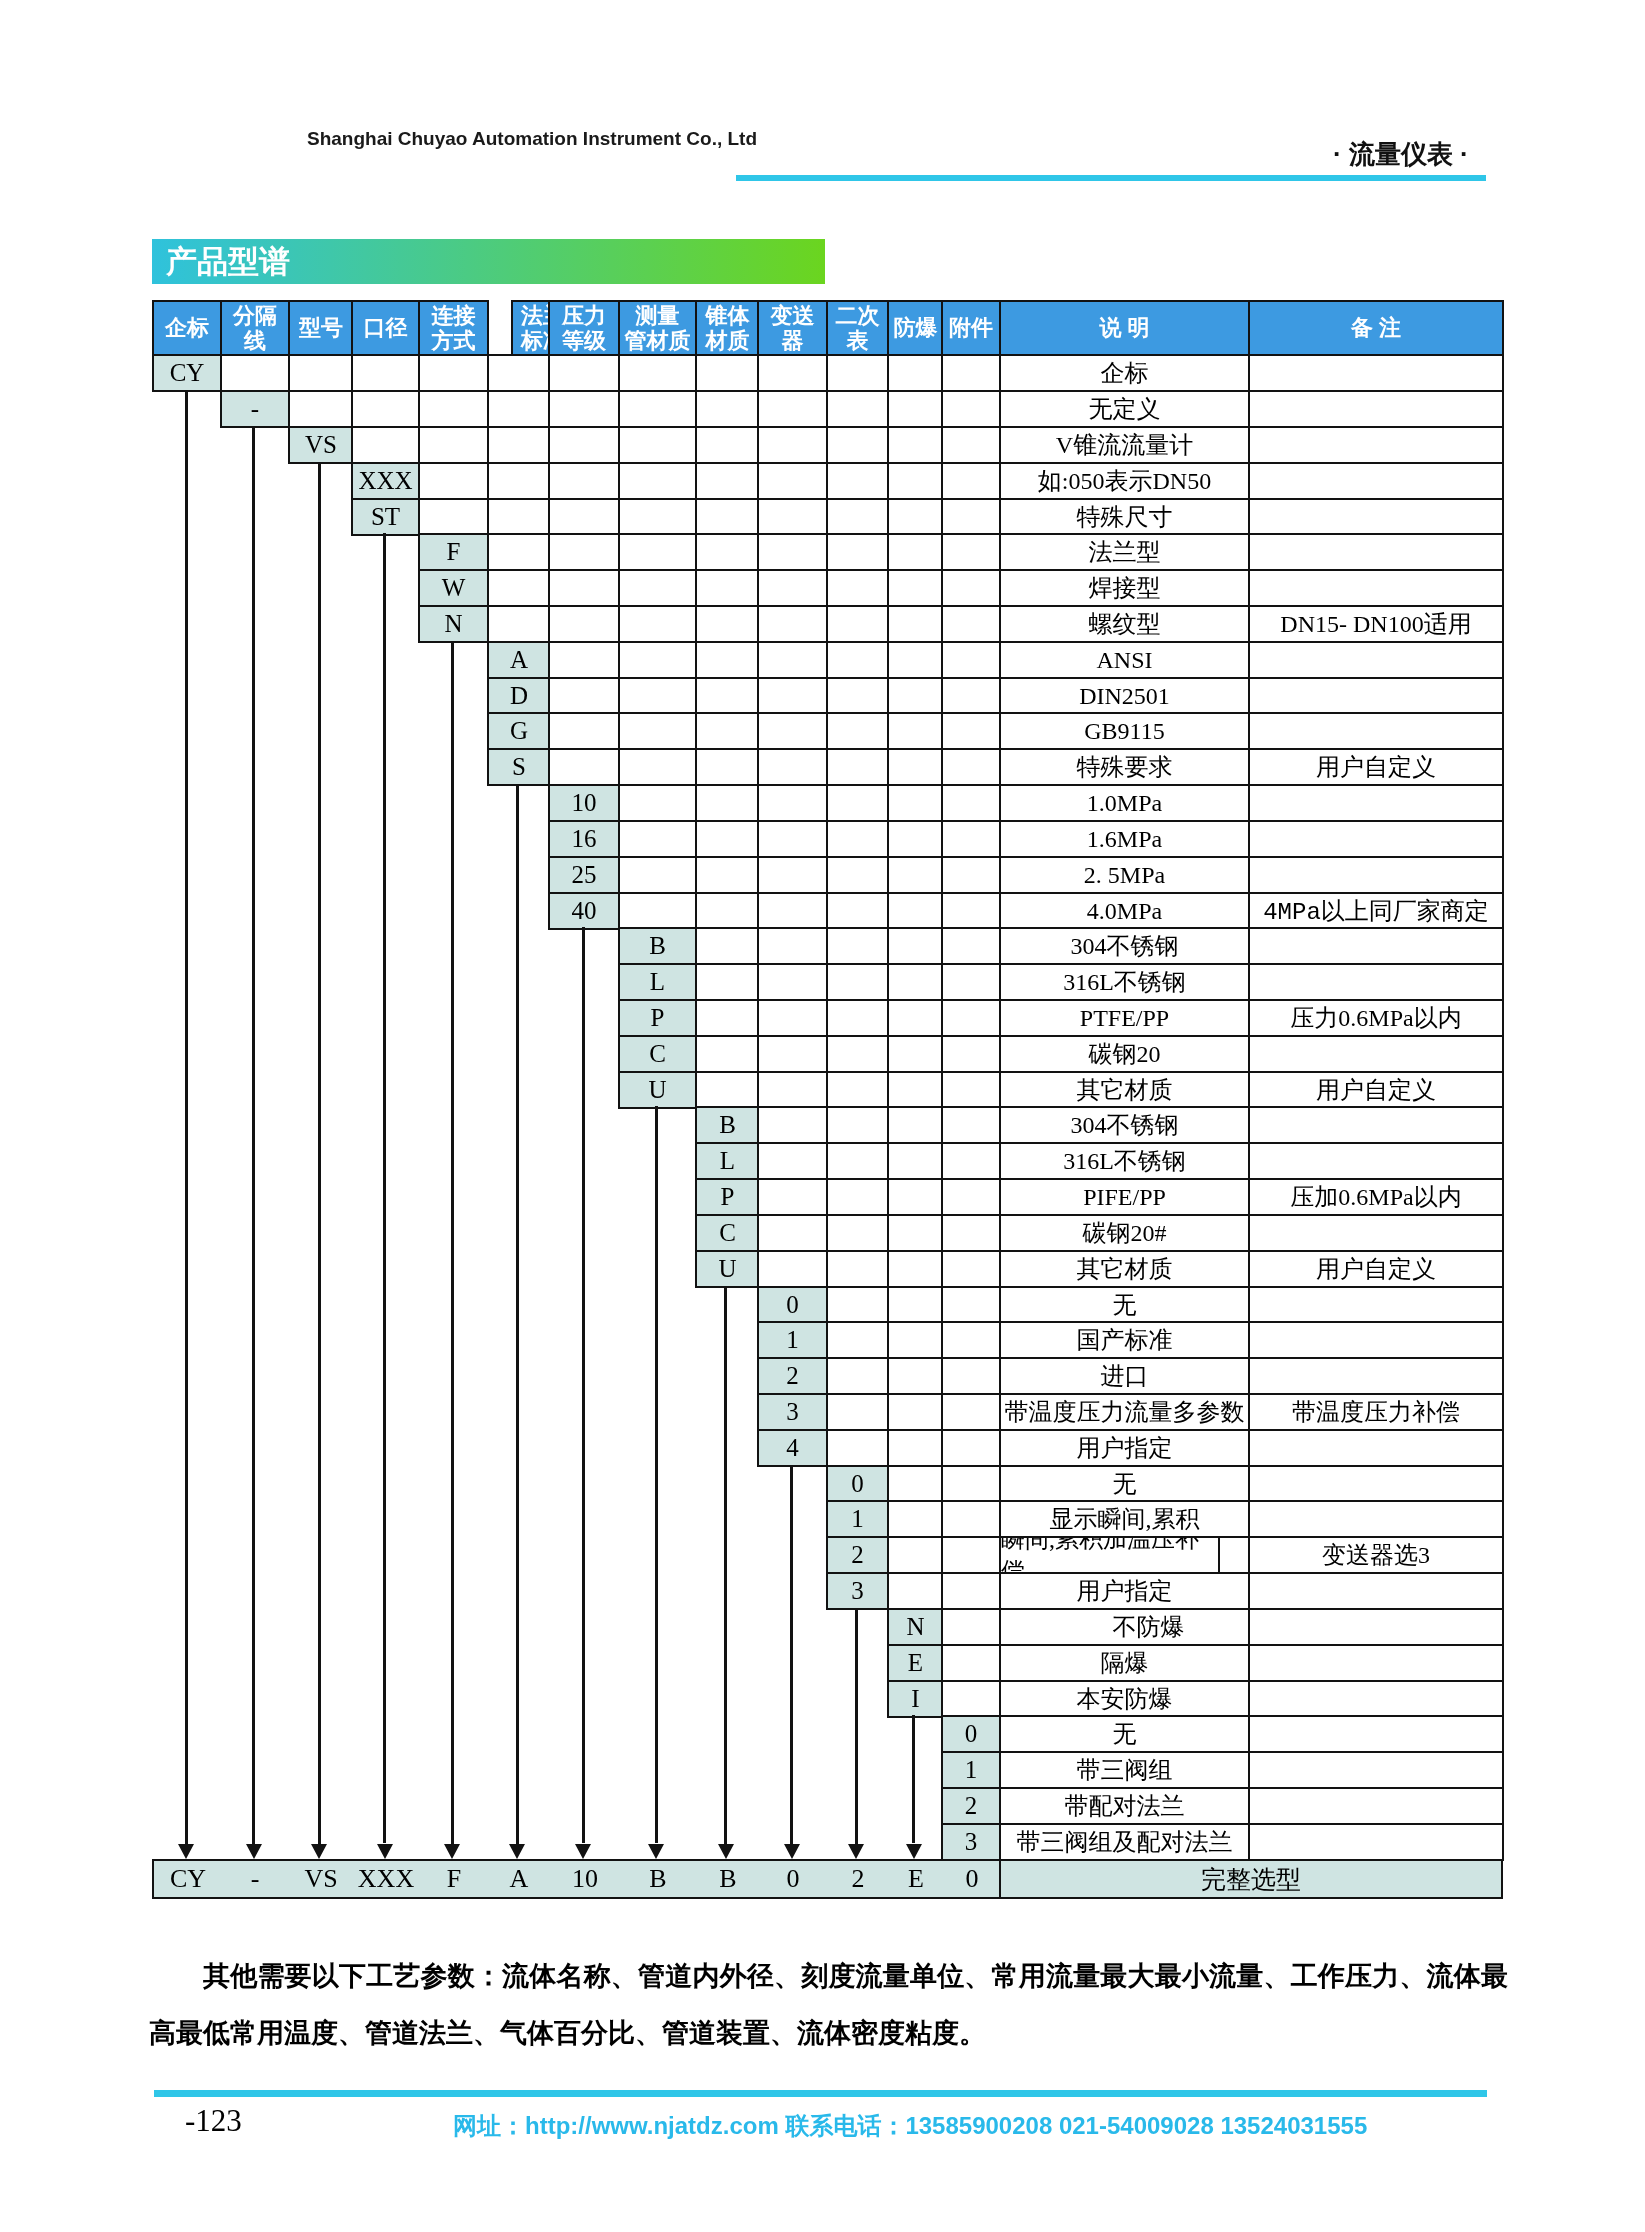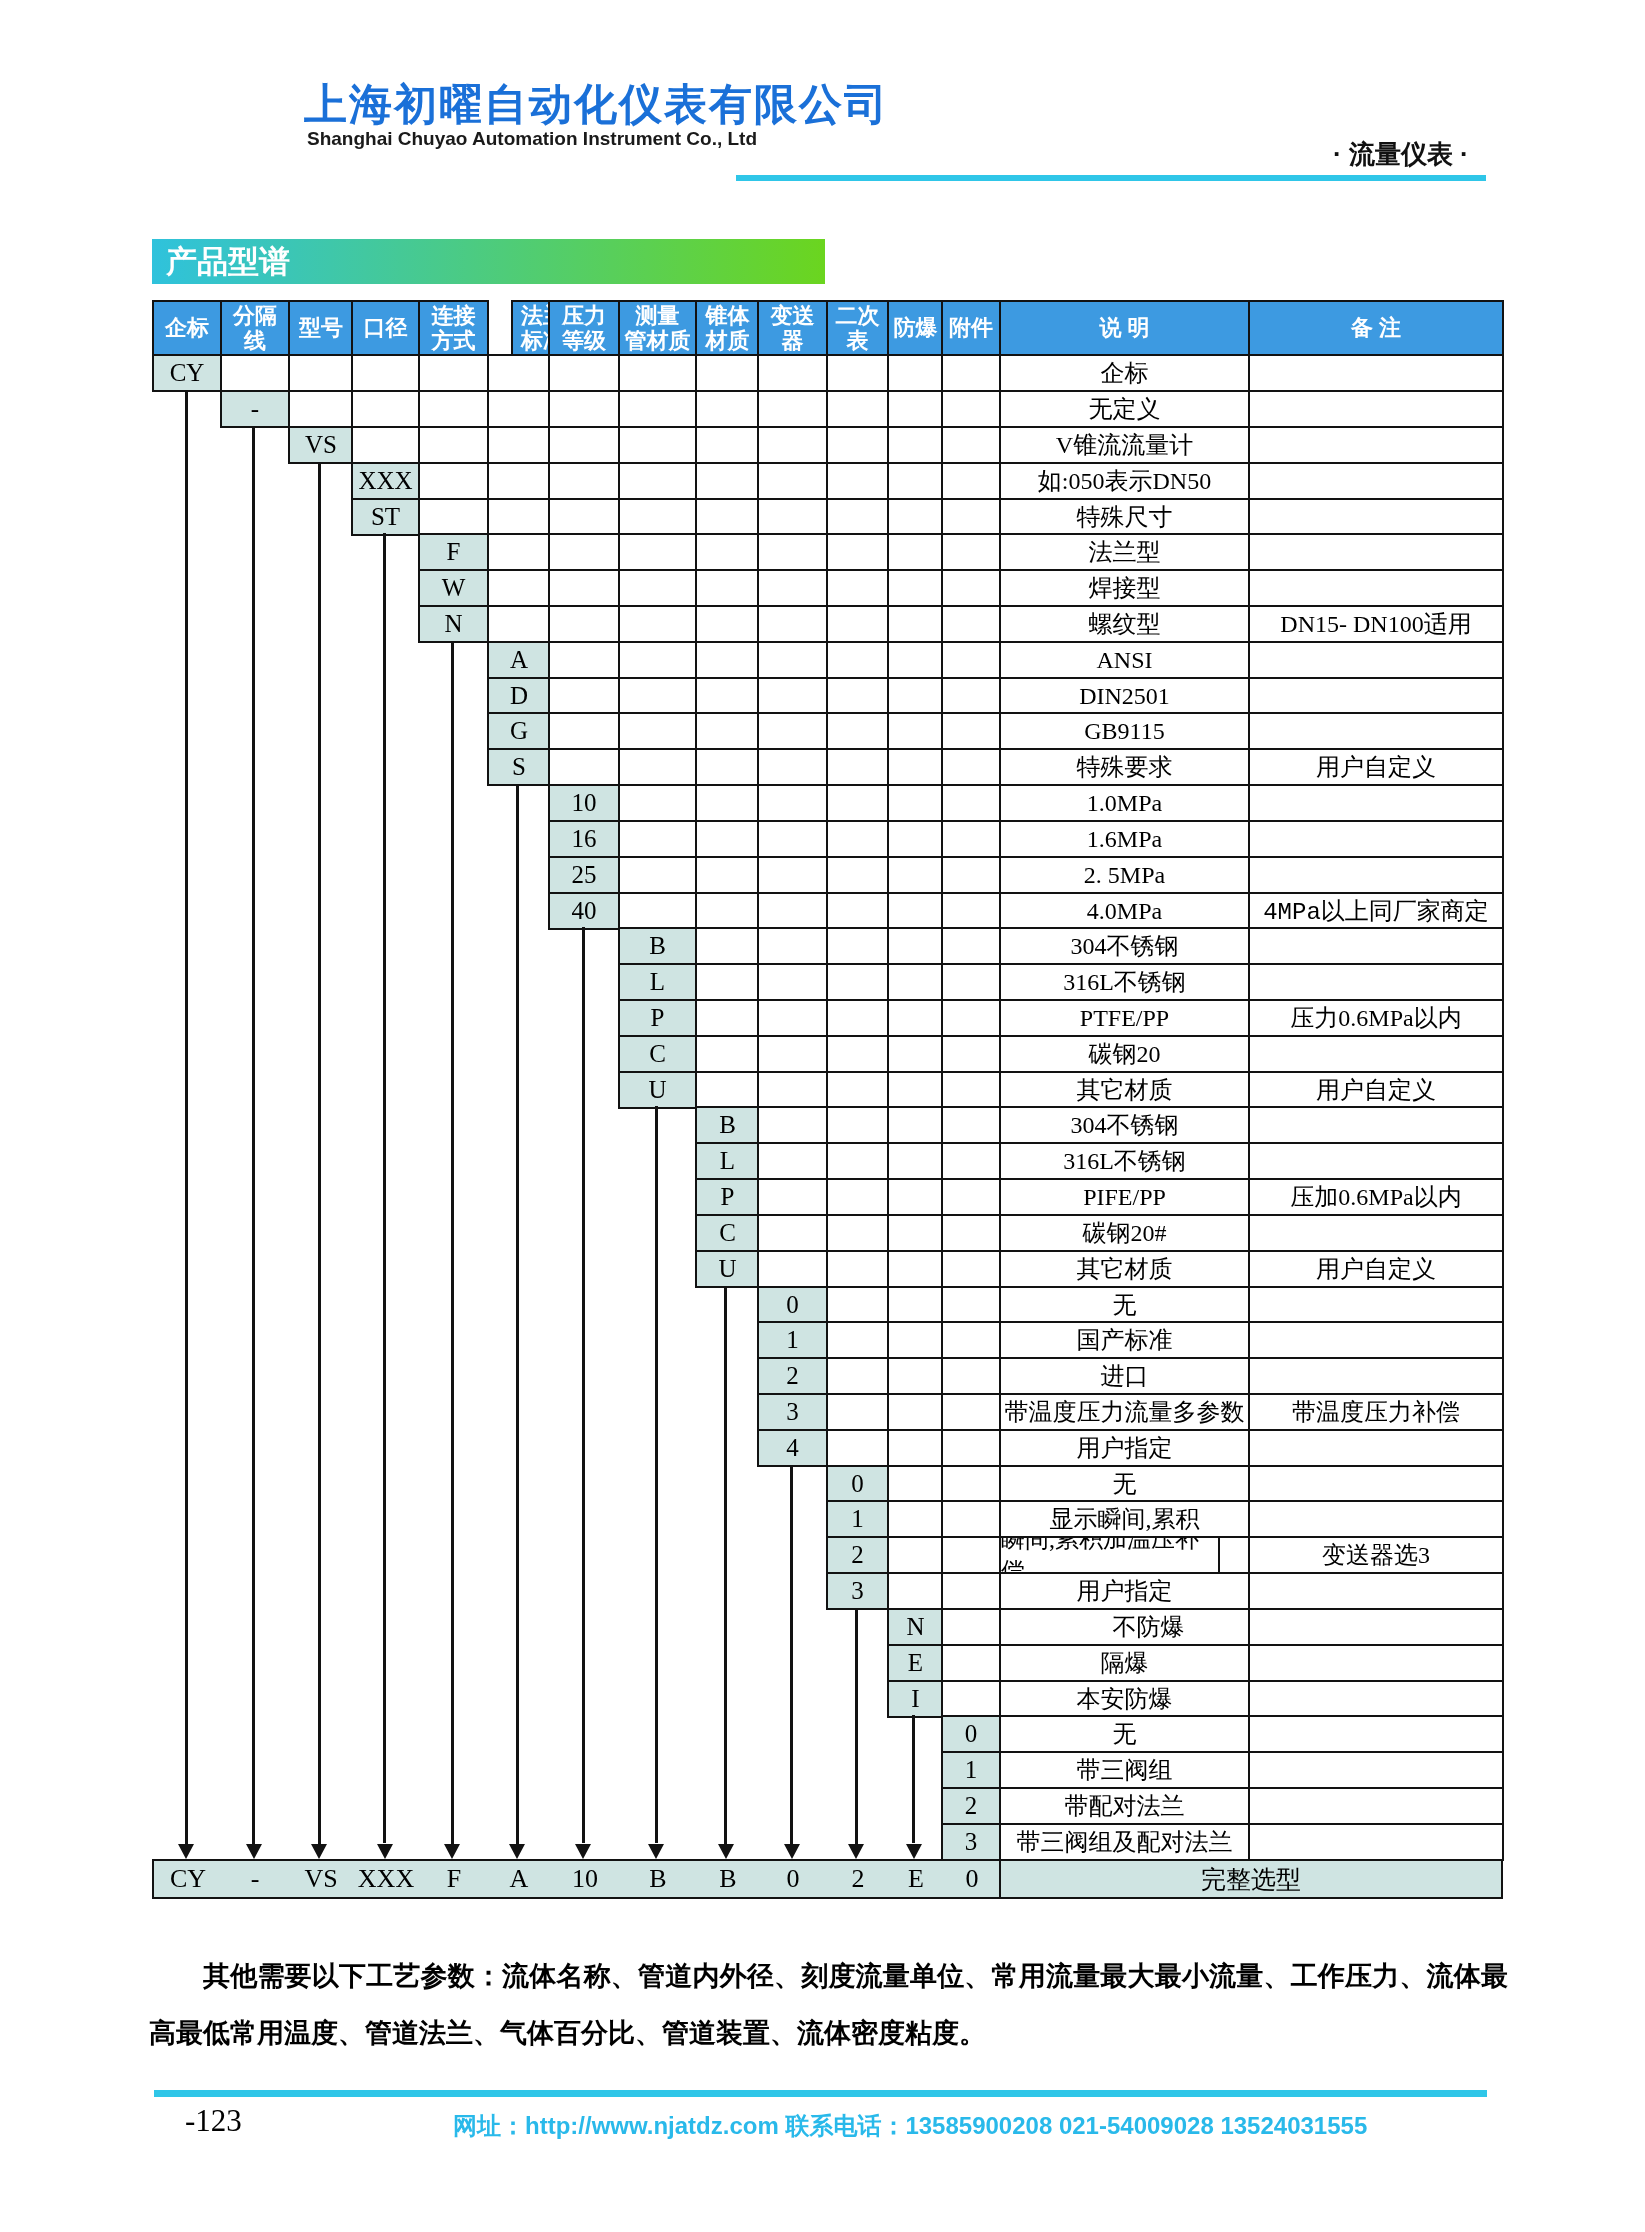--- a/index.html
+++ b/index.html
@@ -46,21 +46,20 @@
   .page-num{position:absolute;left:185px;top:2103px;font-size:31px;color:#000;
             font-family:"Liberation Serif","DejaVu Serif",serif;}
   .footer-contact{position:absolute;left:453px;top:2110px;font-size:24px;font-weight:600;
                   color:var(--fcyan);}
 </style>
 </head>
 <body>
 
 <div class="page">
 
-  <div class="logo-cn">上海初曜自动化仪表有限公司</div>
   <div class="logo-en">Shanghai Chuyao Automation Instrument Co., Ltd</div>
   <div class="category">· 流量仪表 ·</div>
   <div class="header-rule"></div>
 
   <div class="title-bar">产品型谱</div>
 
   <div id="spectrum-table">
       <div class="cell th" style="left: 152px; top: 300px; width: 70px; height: 56px;">企标</div>
       <div class="cell th" style="left: 220px; top: 300px; width: 70px; height: 56px;">分隔
 线</div>

